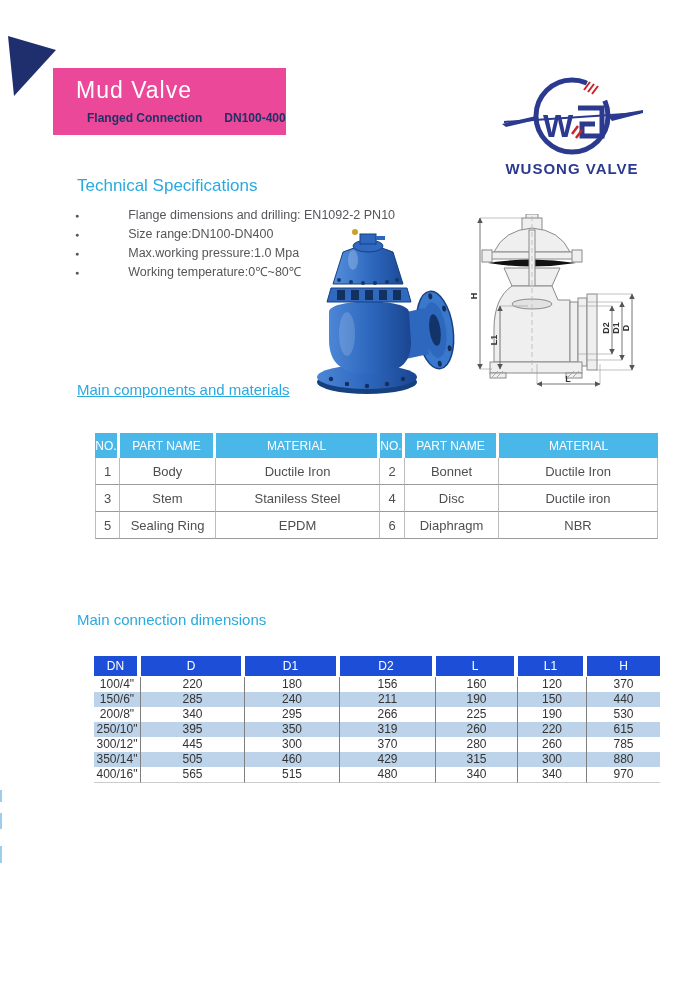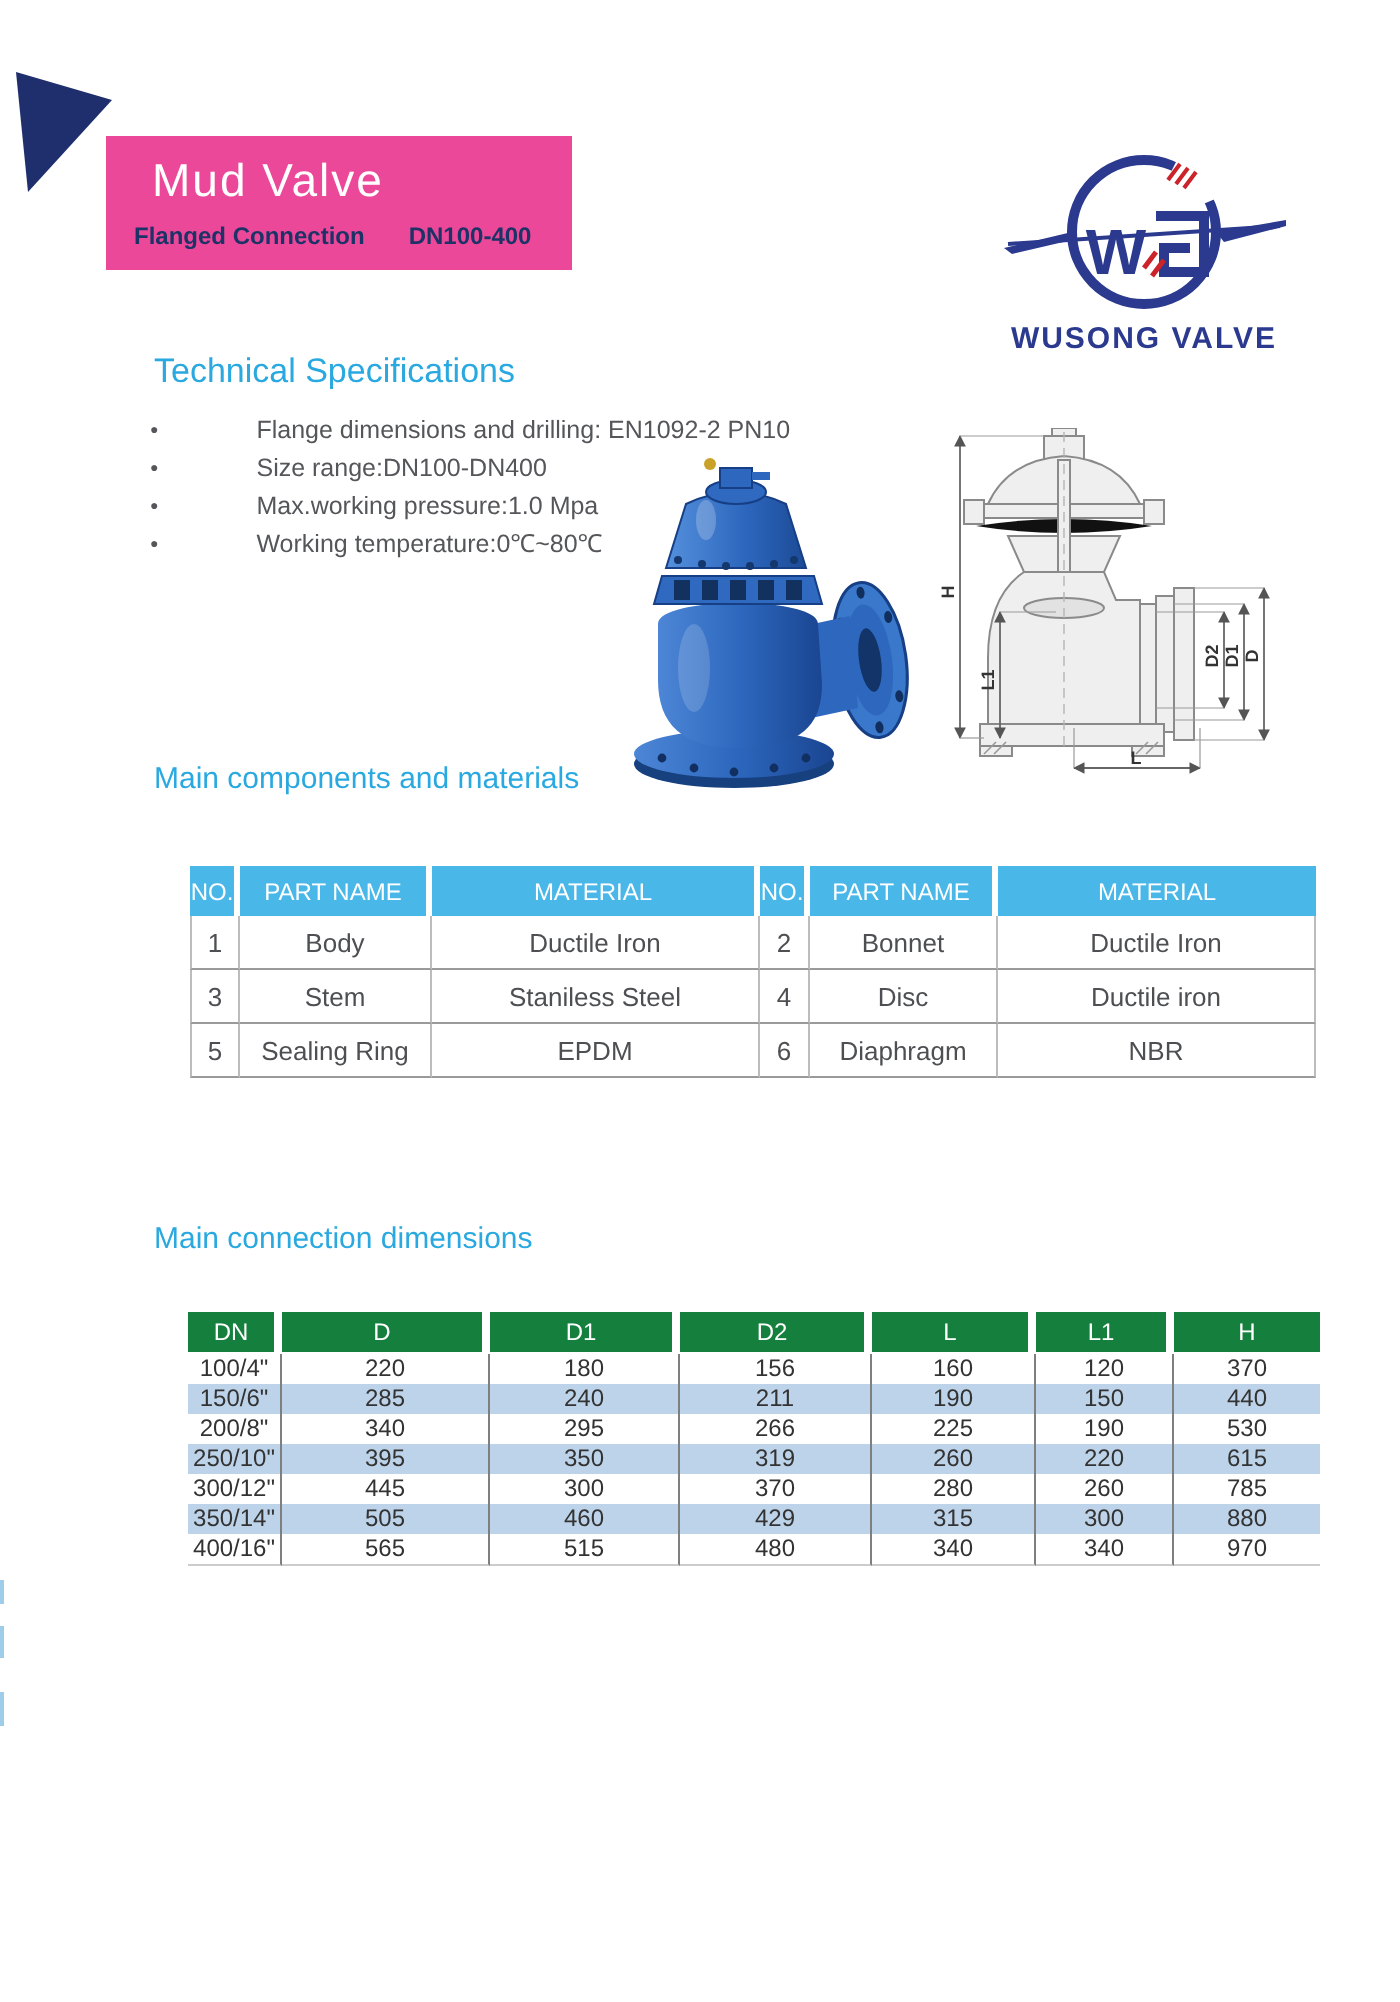--- a/index.html
+++ b/index.html
@@ -5,29 +5,29 @@
   html,body{margin:0;padding:0;}
   body{width:700px;height:1001px;position:relative;background:#ffffff;
        font-family:"Liberation Sans",sans-serif;overflow:hidden;}
 
   
   .corner{position:absolute;left:8px;top:36px;}
 
   
   .title-box{position:absolute;left:53px;top:68px;width:233px;height:67px;background:#ec4899;}
   .title{margin:9px 0 0 23px;font-size:23px;letter-spacing:1px;color:#ffffff;}
-  .subtitle{margin:7px 0 0 14px;font-size:12px;font-weight:bold;color:#1d3266;display:flex;gap:22px;}
+  .subtitle{margin:7px 0 0 34px;font-size:12px;font-weight:bold;color:#1d3266;display:flex;gap:22px;}
 
   
   .logo{position:absolute;left:500px;top:72px;}
 
   
   .section-heading{position:absolute;color:#2aa9e0;white-space:nowrap;}
   #tech-heading{left:77px;top:176px;font-size:17px;}
-  #comp-heading{left:77px;top:381px;font-size:15px;}
+  #comp-heading{left:77px;top:381px;font-size:15px;text-decoration:underline;}
   #dims-heading{left:77px;top:611px;font-size:15px;}
 
   
   .spec-list{position:absolute;left:75px;top:206px;}
   .spec-item{font-size:12.5px;color:#55565a;line-height:19px;display:flex;align-items:center;white-space:nowrap;gap:46px;}
   .bullet{font-size:7px;margin-right:3px;color:#55565a;}
 
   
   .photo{position:absolute;left:313px;top:222px;}
   .drawing{position:absolute;left:470px;top:214px;}
@@ -36,21 +36,21 @@
   table{border-collapse:separate;border-spacing:0;table-layout:fixed;position:absolute;padding-left:20px;}
   th,td{padding:0;overflow:hidden;white-space:nowrap;}
   #components-table{left:75px;top:433px;width:563px;}
   #components-table th{background:#4ab7e9;color:#fff;font-size:12px;font-weight:normal;height:25px;border-right:3px solid #fff;}
   #components-table th:last-child{border-right:none;}
   #components-table td{height:26px;text-align:center;font-size:13px;color:#4e4f52;
       border-bottom:1px solid #9a9a9a;border-right:1px solid #bcbcbc;background:#fff;}
   #components-table td:first-child{border-left:1px solid #bcbcbc;}
 
   #dimensions-table{left:74px;top:656px;width:566px;}
-  #dimensions-table th{background:#15803d;color:#fff;font-size:12px;font-weight:normal;height:20px;
+  #dimensions-table th{background:#1d4ed8;color:#fff;font-size:12px;font-weight:normal;height:20px;
       border-right:4px solid #fff;border-bottom:1px solid #fff;}
   #dimensions-table th:last-child{border-right:none;}
   #dimensions-table td{height:15px;line-height:15px;text-align:center;font-size:12px;color:#333;
       border-right:1px solid #7f7f7f;background:#fff;}
   #dimensions-table td:last-child{border-right:none;}
   #dimensions-table tr.alt td{background:#bdd3e9;}
   #dimensions-table tbody tr:last-child td{border-bottom:1px solid #cccccc;}
 
   
   .edge-tick{position:absolute;left:0;width:2px;background:#9fcde9;}

